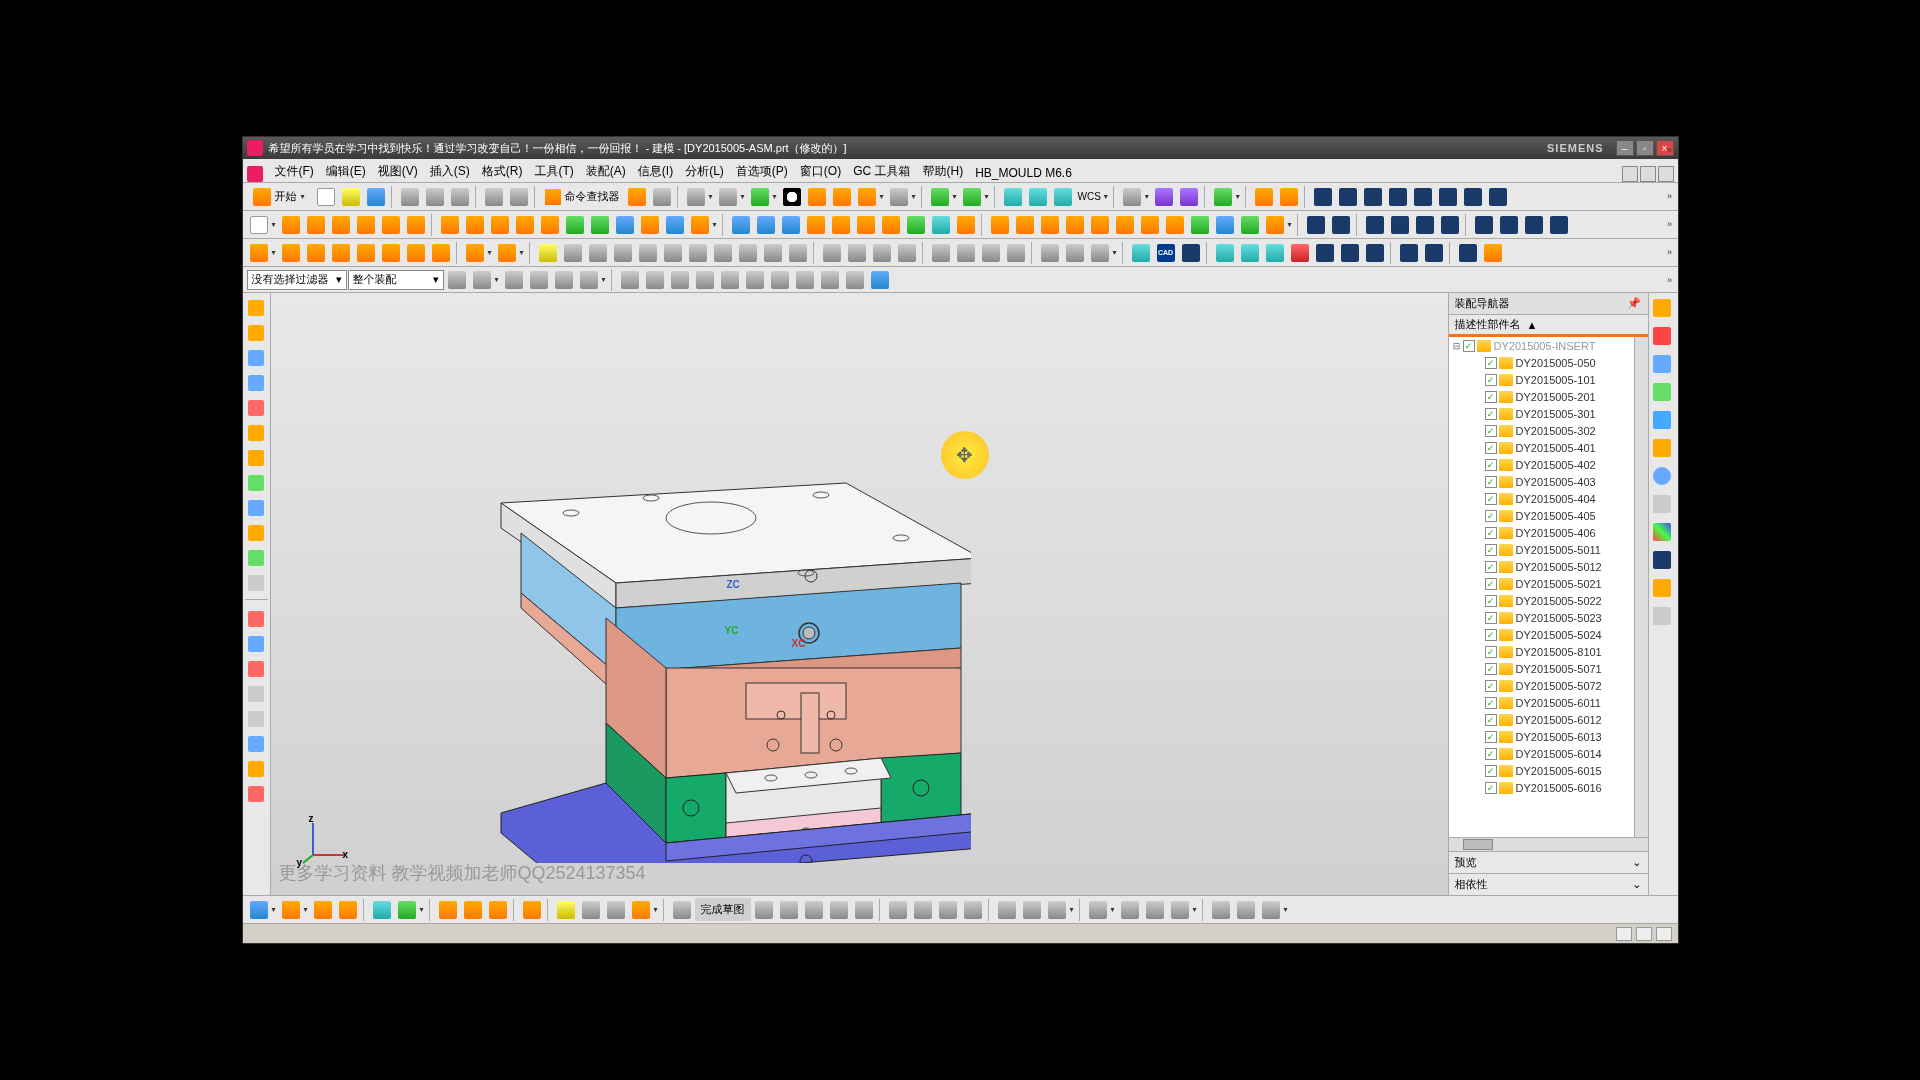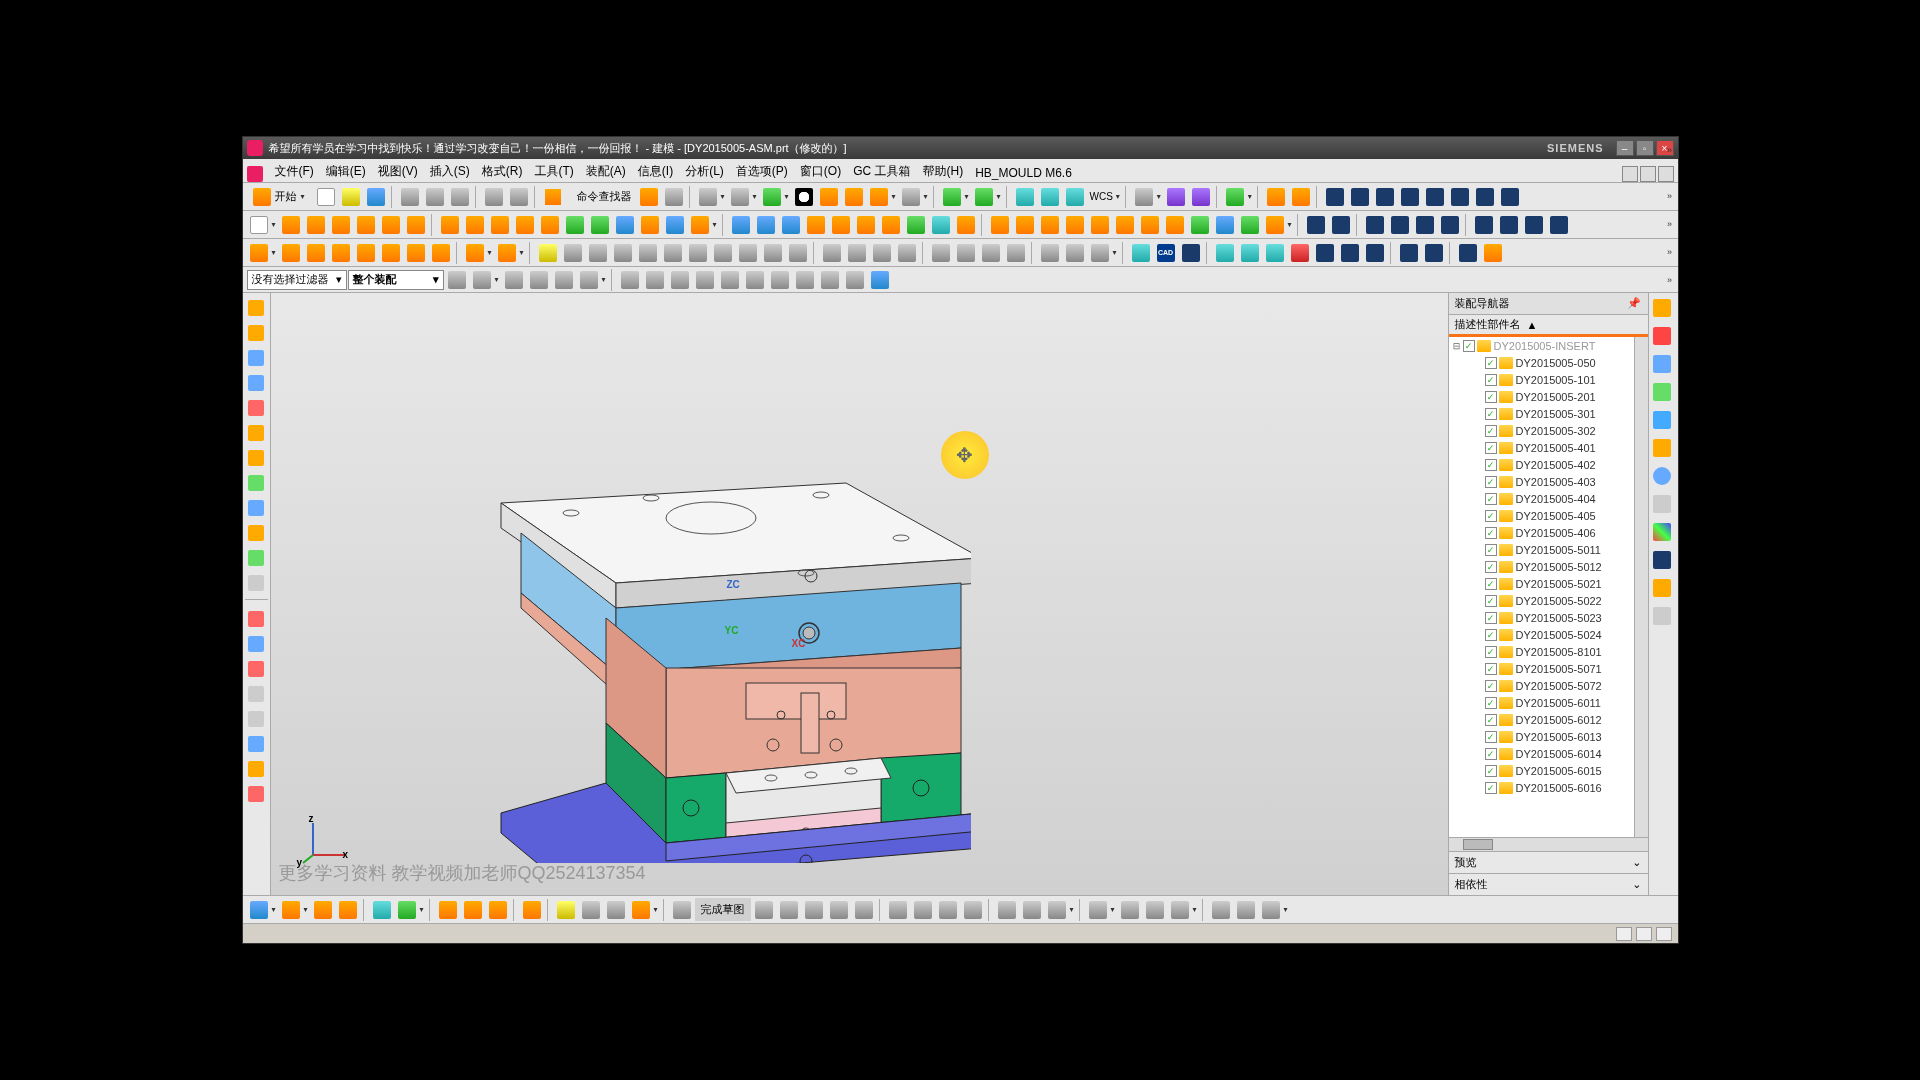--- a/index.html
+++ b/index.html
@@ -60,21 +60,21 @@
 .tree-row.child{padding-left:36px;}
 .nav-footer-sec{ background:#e8e8e8; border-top:1px solid #aaa; padding:3px 6px; display:flex;justify-content:space-between;align-items:center;}
 .nav-scroll-h{height:14px;background:#ddd;border-top:1px solid #aaa;position:relative;}
 .nav-scroll-h .thumb{position:absolute;left:14px;top:1px;width:30px;height:11px;background:#bbb;border:1px solid #888;}
 .nav-scroll-v{width:14px;background:#ddd;border-left:1px solid #aaa;}
 .tree-wrap{display:flex;flex:1;overflow:hidden;}
 .bottom-toolbar { height:28px; background:#e8e8e8; border-top:1px solid #aaa; display:flex; align-items:center; padding:2px 4px; gap:1px;}
 .status-bar { height:20px; background:#d4d0c8; border-top:1px solid #aaa; display:flex; align-items:center; justify-content:flex-end; padding:0 6px; gap:4px;}
 .status-bar .sb{width:16px;height:14px;border:1px solid #999;background:#eee;}
 .filter-combo{height:20px;border:1px solid #888;background:#fff;padding:0 4px;font-size:11px;display:flex;align-items:center;}
-.cmd-finder{display:flex;align-items:center;gap:16px;padding:0 4px;}
+.cmd-finder{display:flex;align-items:center;gap:4px;padding:0 4px;}
 svg { display:block; }
 </style>
 </head>
 <body>
 
 <div class="app-window">
 
   <div class="title-bar">
     <div class="app-icon"></div>
     <div class="title-text">希望所有学员在学习中找到快乐！通过学习改变自己！一份相信，一份回报！ - 建模 - [DY2015005-ASM.prt（修改的）]</div>
@@ -571,21 +571,21 @@
         <div class="ico orange"></div>
       </div>
     <div class="tb-overflow-arrow">»</div>
   </div>
 
   <div class="toolbar-row filter">
     <div class="filter-combo" style="width:100px;">
         <span>没有选择过滤器</span> 
         <span style="margin-left:auto;">▾</span>
       </div>
-    <div class="filter-combo" style="width:96px;font-weight:bold;">
+    <div class="filter-combo" style="width:96px;">
         <span>整个装配</span> 
         <span style="margin-left:auto;">▾</span>
       </div>
     <div class="tbtn">
         <div class="ico gray"></div>
       </div>
     <div class="tbtn">
         <div class="ico gray"></div>
       </div>
       <span class="tb-drop">▾</span>

